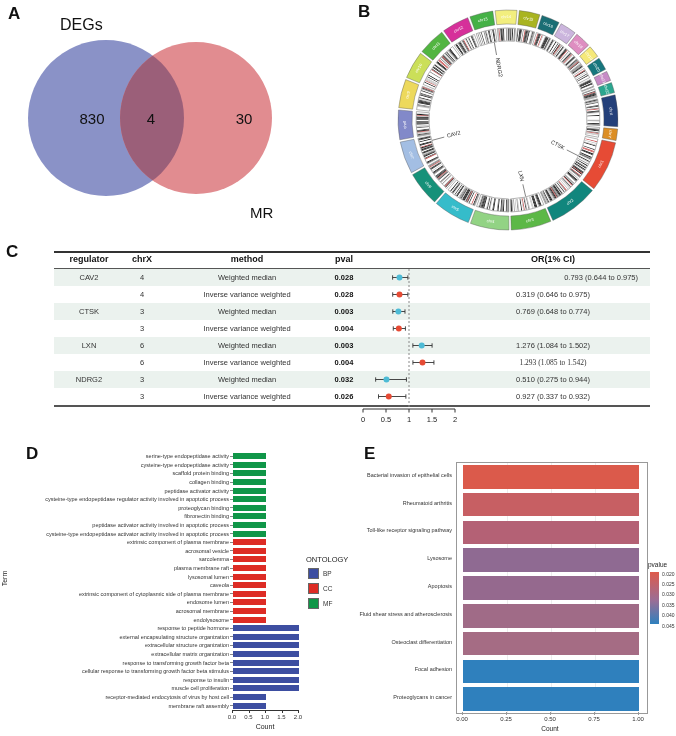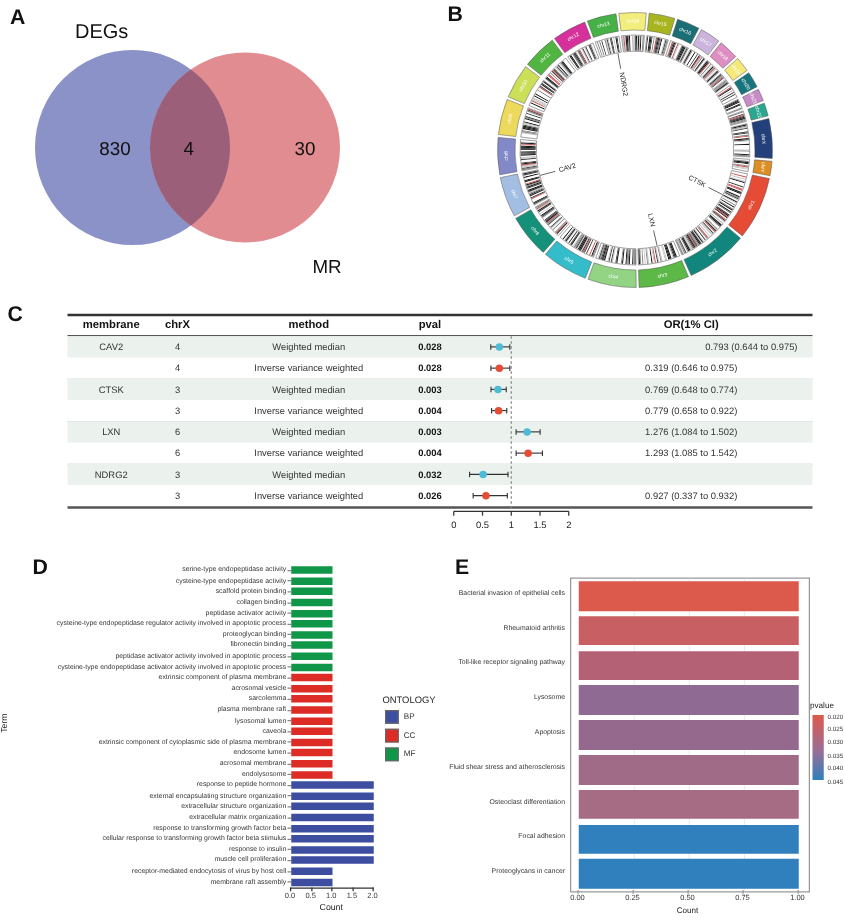--- a/index.html
+++ b/index.html
@@ -732,21 +732,21 @@
     </svg>
 
   <div id="c-table">
       <div class="rule" style="left: 54px; top: 250.5px; width: 596px; height: 2px; background: rgb(51, 51, 51);"></div>
       <div class="rule" style="left: 54px; top: 268px; width: 596px; height: 1px; background: rgb(85, 85, 85);"></div>
       <div class="rule" style="left: 54px; top: 405px; width: 596px; height: 2px; background: rgb(85, 85, 85);"></div>
       <div class="rule" style="left: 54px; top: 303px; width: 596px; height: 1px; background: rgb(187, 187, 187);"></div>
       <div class="rule" style="left: 54px; top: 337px; width: 596px; height: 1px; background: rgb(187, 187, 187);"></div>
       <div class="rule" style="left: 54px; top: 371px; width: 596px; height: 1px; background: rgb(187, 187, 187);"></div>
       <div style="position: absolute; left: 54px; top: 251px; width: 596px; height: 17px;">
-        <span class="c-head" style="left: -45px; width: 160px;">membrane</span>
+        <span class="c-head" style="left: -45px; width: 160px;">regulator</span>
         <span class="c-head" style="left: 8px; width: 160px;">chrX</span>
         <span class="c-head" style="left: 210px; width: 160px;">pval</span>
         <span class="c-head" style="left: 113px; width: 160px;">method</span>
         <span class="c-head" style="left: 419px; width: 160px;">OR(1% CI)</span>
       </div>
       <div class="c-row shade" style="top: 269px;">
         <span class="c-cell" style="left: -10px; width: 90px;">CAV2</span>
         <span class="c-cell" style="left: 63px; width: 50px;">4</span>
         <span class="c-cell" style="left: 118px; width: 150px;">Weighted median</span>
         <span class="c-cell pv" style="left: 260px; width: 60px;">0.028</span>
@@ -764,41 +764,41 @@
         <span class="c-cell" style="left: 63px; width: 50px;">3</span>
         <span class="c-cell" style="left: 118px; width: 150px;">Weighted median</span>
         <span class="c-cell pv" style="left: 260px; width: 60px;">0.003</span>
         <span class="c-cell" style="left: 414px; width: 170px;">0.769 (0.648 to 0.774)</span>
       </div>
       <div class="c-row" style="top: 320px;">
         <span class="c-cell" style="left: -10px; width: 90px;"></span>
         <span class="c-cell" style="left: 63px; width: 50px;">3</span>
         <span class="c-cell" style="left: 118px; width: 150px;">Inverse variance weighted</span>
         <span class="c-cell pv" style="left: 260px; width: 60px;">0.004</span>
-        <span class="c-cell" style="left: 414px; width: 170px;">0.779 (0.658 to 0.922)</span>
       </div>
       <div class="c-row shade" style="top: 337px;">
         <span class="c-cell" style="left: -10px; width: 90px;">LXN</span>
         <span class="c-cell" style="left: 63px; width: 50px;">6</span>
         <span class="c-cell" style="left: 118px; width: 150px;">Weighted median</span>
         <span class="c-cell pv" style="left: 260px; width: 60px;">0.003</span>
         <span class="c-cell" style="left: 414px; width: 170px;">1.276 (1.084 to 1.502)</span>
       </div>
       <div class="c-row" style="top: 354px;">
         <span class="c-cell" style="left: -10px; width: 90px;"></span>
         <span class="c-cell" style="left: 63px; width: 50px;">6</span>
         <span class="c-cell" style="left: 118px; width: 150px;">Inverse variance weighted</span>
         <span class="c-cell pv" style="left: 260px; width: 60px;">0.004</span>
-        <span class="c-cell" style="left: 414px; width: 170px;">1.293 (1.085 to 1.542)</span>
+        <span class="c-cell" style="left: 414px; width: 170px; font-family: Liberation Serif, serif;">1.293 (1.085 to 1.542)</span>
       </div>
       <div class="c-row shade" style="top: 371px;">
         <span class="c-cell" style="left: -10px; width: 90px;">NDRG2</span>
         <span class="c-cell" style="left: 63px; width: 50px;">3</span>
         <span class="c-cell" style="left: 118px; width: 150px;">Weighted median</span>
         <span class="c-cell pv" style="left: 260px; width: 60px;">0.032</span>
+        <span class="c-cell" style="left: 414px; width: 170px;">0.510 (0.275 to 0.944)</span>
       </div>
       <div class="c-row" style="top: 388px;">
         <span class="c-cell" style="left: -10px; width: 90px;"></span>
         <span class="c-cell" style="left: 63px; width: 50px;">3</span>
         <span class="c-cell" style="left: 118px; width: 150px;">Inverse variance weighted</span>
         <span class="c-cell pv" style="left: 260px; width: 60px;">0.026</span>
         <span class="c-cell" style="left: 414px; width: 170px;">0.927 (0.337 to 0.932)</span>
       </div>
       <svg width="115" height="165" style="position: absolute; left: 355px; top: 266px; overflow: visible;">
         <line x1="54" y1="3" x2="54" y2="141" stroke="#888" stroke-width="1" stroke-dasharray="2,2"></line>

